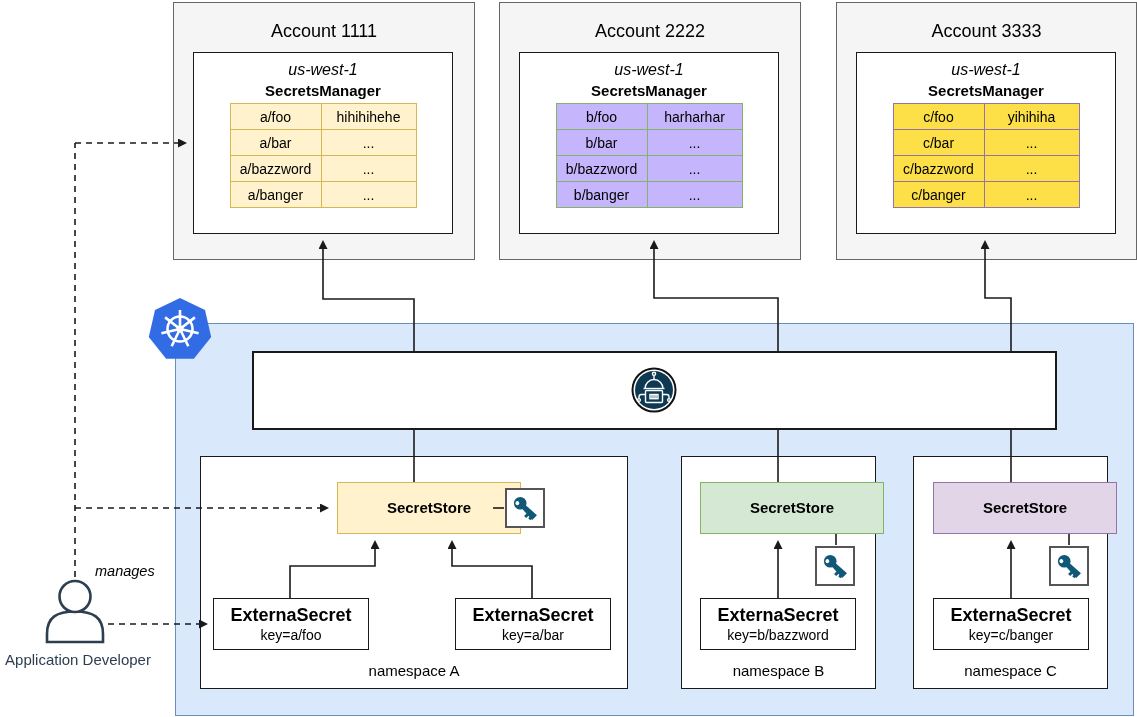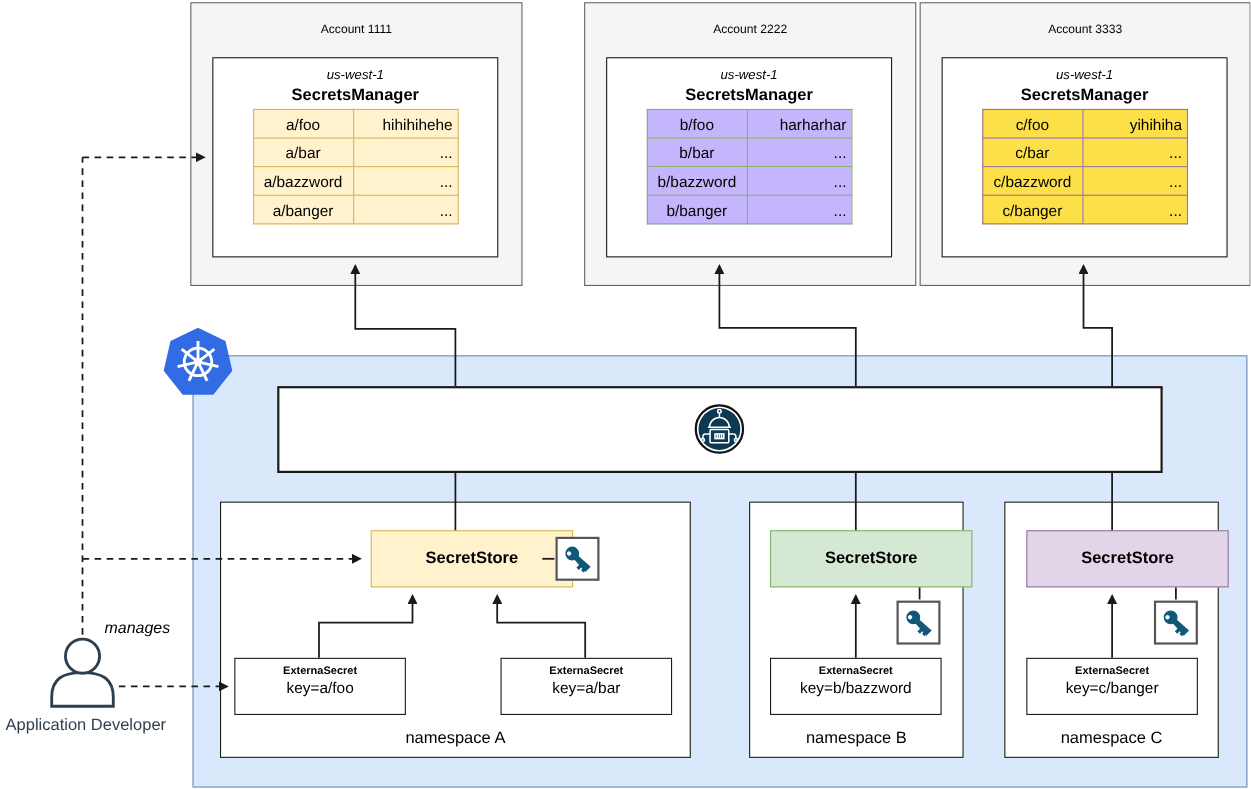--- a/index.html
+++ b/index.html
@@ -1,37 +1,37 @@
 <!DOCTYPE html>
 <html><head>
 <meta charset="utf-8">
 <style>
   html,body{margin:0;padding:0;background:#fff;}
   #canvas{position:relative;width:1137px;height:717px;background:#fff;overflow:hidden;
           font-family:"Liberation Sans", sans-serif;color:#000;}
   .abs{position:absolute;}
   .account-box{background:#f5f5f5;border:1.5px solid #666;width:300px;height:256px;}
-  .account-title{position:absolute;top:18px;left:0;width:100%;text-align:center;font-size:11px;}
+  .account-title{position:absolute;top:18px;left:0;width:100%;text-align:center;font-size:18px;}
   .region-box{position:absolute;left:19px;top:49px;width:260px;height:182px;background:#fff;border:1.5px solid #1a1a1a;box-sizing:border-box;}
-  .region-name{margin-top:8px;text-align:center;font-style:italic;font-size:12px;}
+  .region-name{margin-top:8px;text-align:center;font-style:italic;font-size:16px;}
   .service-name{margin-top:3px;text-align:center;font-weight:bold;font-size:15px;}
   table.secrets{border-collapse:collapse;margin:4px auto 0 auto;padding-left:44px;}
   table.secrets td{height:26px;font-size:14px;text-align:center;padding:0 4px;box-sizing:border-box;}
   table.secrets td.k{width:91px;}
-  table.secrets td.v{width:95px;text-align:right;}
+  table.secrets td.v{width:95px;}
   .c-yellow td{background:#fff2cc;border:1px solid #d6b656;}
   .c-green td{background:#c4b5fd;border:1px solid #82b366;}
   .c-purple td{background:#fde047;border:1px solid #9673a6;}
   .cluster{left:175px;top:323px;width:959px;height:393px;background:#dae8fc;border:1.5px solid #6c8ebf;box-sizing:border-box;}
   .ctrl-bar{left:252px;top:351px;width:805px;height:79px;background:#fff;border:2px solid #1a1a1a;box-sizing:border-box;}
   .ns-box{background:#fff;border:1.5px solid #1a1a1a;box-sizing:border-box;}
   .ns-label{position:absolute;bottom:9px;left:0;width:100%;text-align:center;font-size:15px;}
   .store{width:184px;height:52px;box-sizing:border-box;text-align:center;line-height:49px;font-weight:bold;font-size:15px;}
   .es-box{width:156px;height:52px;background:#fff;border:1.5px solid #1a1a1a;box-sizing:border-box;text-align:center;}
-  .es-name{font-weight:bold;font-size:10px;margin-top:6px;}
+  .es-name{font-weight:bold;font-size:18px;margin-top:6px;}
   .es-key{font-size:14px;margin-top:1px;}
   .keybox{width:40px;height:40px;background:#fff;border:2px solid #555;box-sizing:border-box;}
   .overlay{left:0;top:0;pointer-events:none;z-index:40;}
   .lbl-manages{left:95px;top:563px;width:72px;font-size:14.5px;font-style:italic;z-index:50;}
   .lbl-actor{left:-3px;top:651px;width:162px;text-align:center;font-size:15px;color:#2d3e50;z-index:50;}
   .z10{z-index:10}.z20{z-index:20}.z30{z-index:30}.z50{z-index:50}
 </style>
 </head>
 <body>
 
@@ -58,21 +58,21 @@
             </tr>
         <tr>
           <td class="k">a/banger</td>
           <td class="v">...</td>
             </tr>
       </tbody>
         </table>
     </div>
   </div>
 
-  <div class="abs account-box z10" style="left:531px;top:2px;">
+  <div class="abs account-box z10" style="left:499px;top:2px;">
     <div class="account-title">Account 2222</div>
     <div class="region-box">
       <div class="region-name">us-west-1</div>
       <div class="service-name">SecretsManager</div>
       <table class="secrets c-green">
         <tbody>
             <tr>
           <td class="k">b/foo</td>
           <td class="v">harharhar</td>
             </tr>

